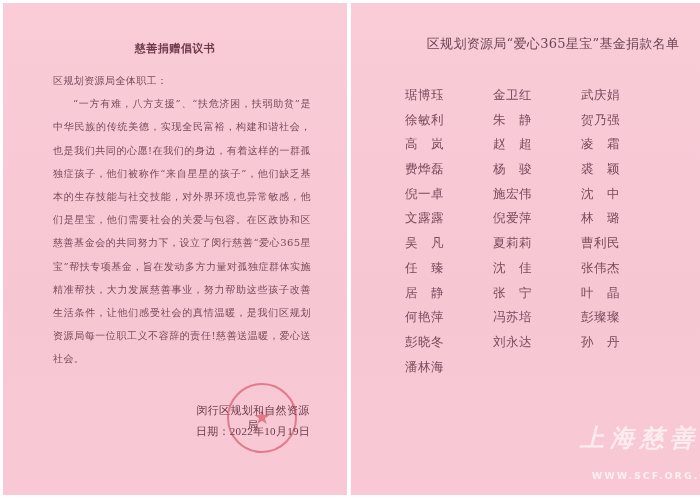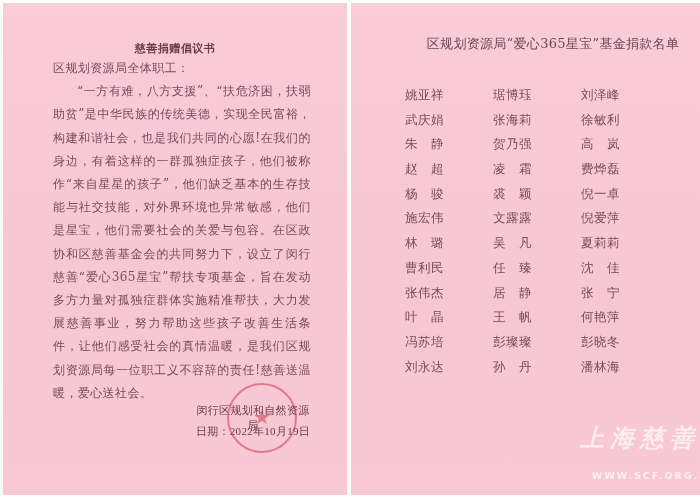--- a/index.html
+++ b/index.html
@@ -14,22 +14,22 @@
   }
   .page.left { left: 3px; width: 344px; }
   .page.right { left: 351px; width: 404px; }
 
   .left-title {
     position: absolute; top: 38px; left: 0; width: 100%;
     text-align: center; font-size: 11px; font-weight: bold; color: #6e3a4c;
     letter-spacing: 0.5px;
   }
   .letter {
-    position: absolute; top: 54px; left: 50px; width: 258px;
-    font-size: 12px; color: #7a4a5c; line-height: 23.2px;
+    position: absolute; top: 66px; left: 50px; width: 258px;
+    font-size: 10px; color: #7a4a5c; line-height: 23.2px;
     text-align: justify; letter-spacing: 0.4px;
   }
   .letter p { margin: 0; }
   .letter .salutation { text-indent: 0; }
   .letter .para { text-indent: 2em; }
   .letter .para2 { margin-top: 12px; text-indent: 2em; }
 
   .signature {
     position: absolute; left: 190px; width: 120px;
     font-size: 11px; color: #6e3a4c; text-align: center; letter-spacing: 0.3px;
@@ -87,49 +87,47 @@
   <div class="stamp">
     <span class="stamp-star">★</span>
   </div>
   <div class="signature sig-org">闵行区规划和自然资源局</div>
   <div class="signature sig-date">日期：2022年10月19日</div>
 </div>
 
 <div class="page right">
   <div class="right-title">区规划资源局“爱心365星宝”基金捐款名单</div>
   <div class="names" id="names-grid">
-      <div class="name">姚亚祥</div>
       <div class="name">琚博珏</div>
-      <div class="name">刘泽峰</div>
+      <div class="name">金卫红</div>
       <div class="name">武庆娟</div>
-      <div class="name">张海莉</div>
       <div class="name">徐敏利</div>
       <div class="name">朱　静</div>
       <div class="name">贺乃强</div>
       <div class="name">高　岚</div>
       <div class="name">赵　超</div>
       <div class="name">凌　霜</div>
       <div class="name">费烨磊</div>
       <div class="name">杨　骏</div>
       <div class="name">裘　颖</div>
       <div class="name">倪一卓</div>
       <div class="name">施宏伟</div>
+      <div class="name">沈　中</div>
       <div class="name">文露露</div>
       <div class="name">倪爱萍</div>
       <div class="name">林　璐</div>
       <div class="name">吴　凡</div>
       <div class="name">夏莉莉</div>
       <div class="name">曹利民</div>
       <div class="name">任　臻</div>
       <div class="name">沈　佳</div>
       <div class="name">张伟杰</div>
       <div class="name">居　静</div>
       <div class="name">张　宁</div>
       <div class="name">叶　晶</div>
-      <div class="name">王　帆</div>
       <div class="name">何艳萍</div>
       <div class="name">冯苏培</div>
       <div class="name">彭璨璨</div>
       <div class="name">彭晓冬</div>
       <div class="name">刘永达</div>
       <div class="name">孙　丹</div>
       <div class="name">潘林海</div>
     </div>
   <div class="watermark">
     <div class="wm-cn">上海慈善网</div>

